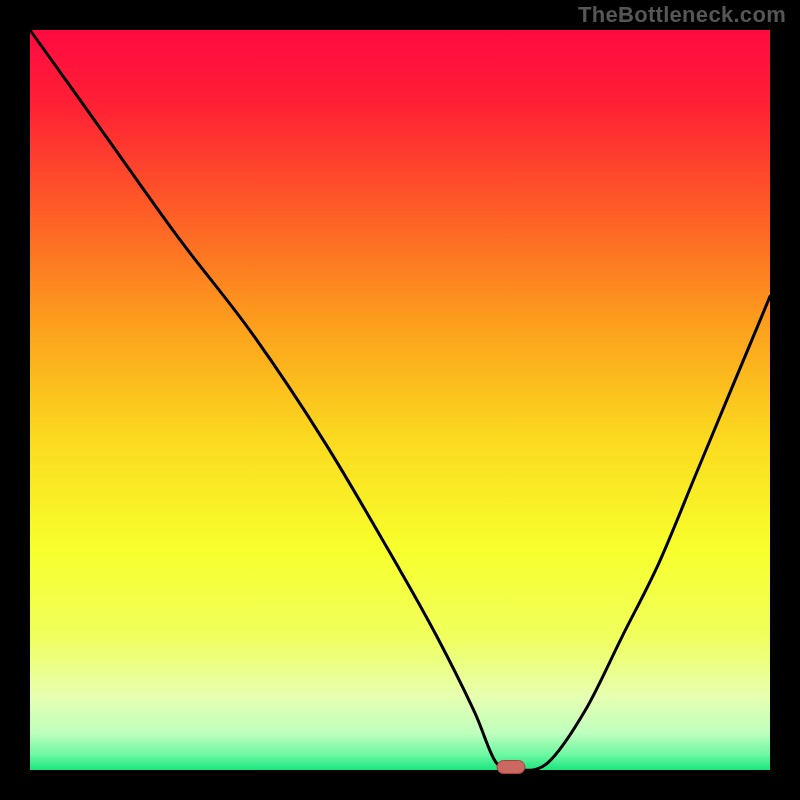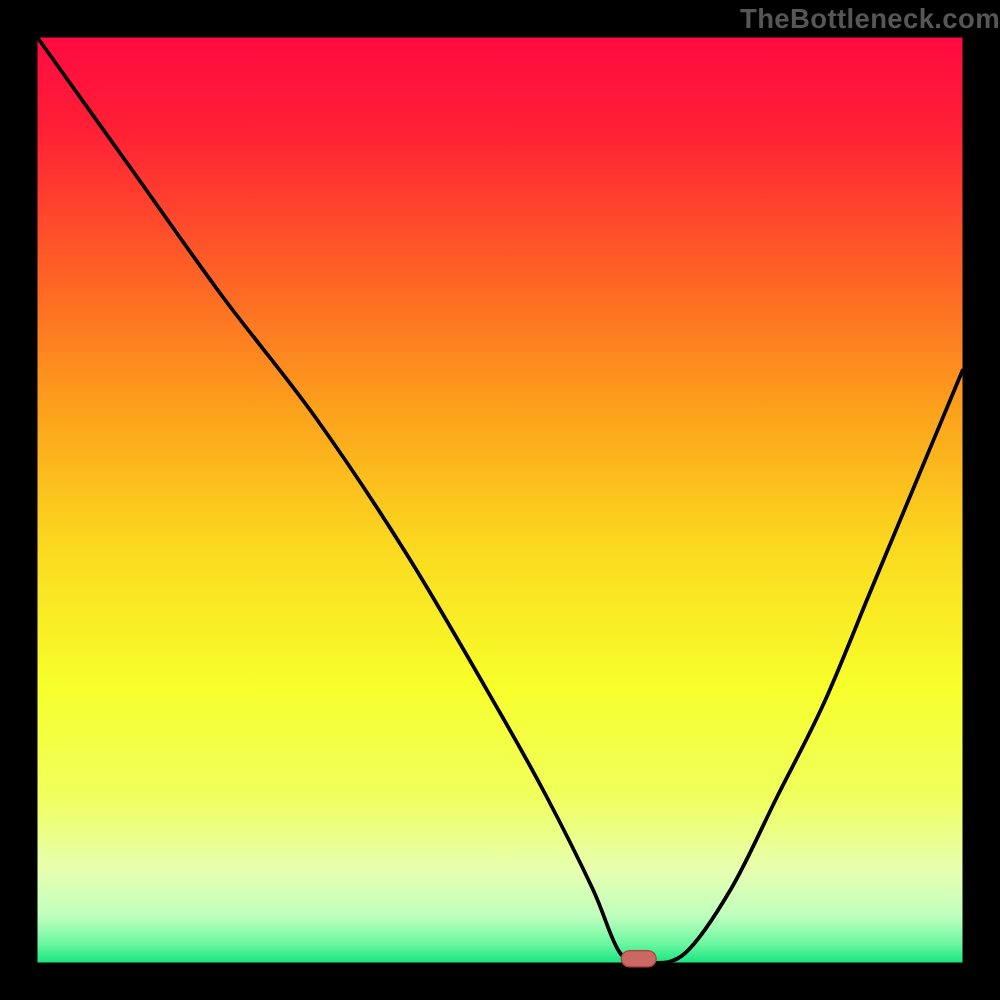--- a/index.html
+++ b/index.html
@@ -12,21 +12,21 @@
   }
   .frame {
     position: relative;
     width: 800px;
     height: 800px;
     background: #000;
   }
   .watermark {
     position: absolute;
     top: 2px;
-    right: 0;
+    right: 14px;
     font-family: Arial, Helvetica, sans-serif;
     font-size: 22px;
     font-weight: 600;
     color: #565656;
     letter-spacing: 0.3px;
     z-index: 50;
   }
   svg.chart {
     position: absolute;
     left: 0;

